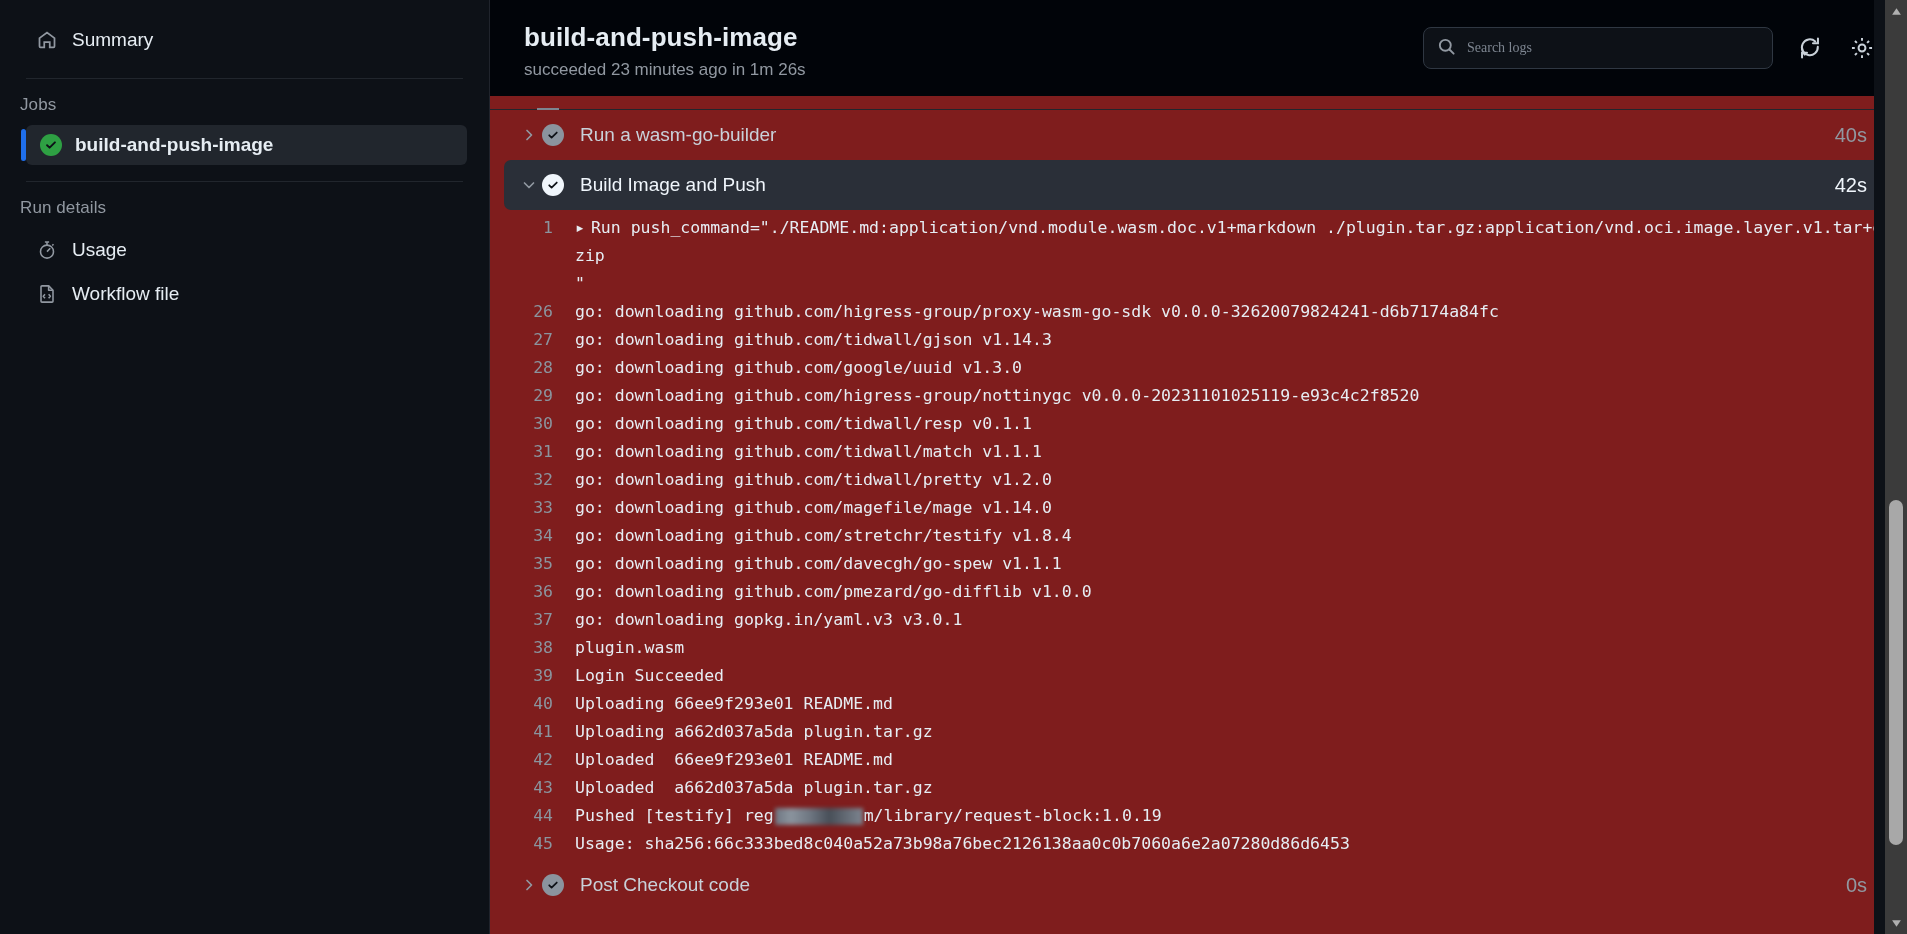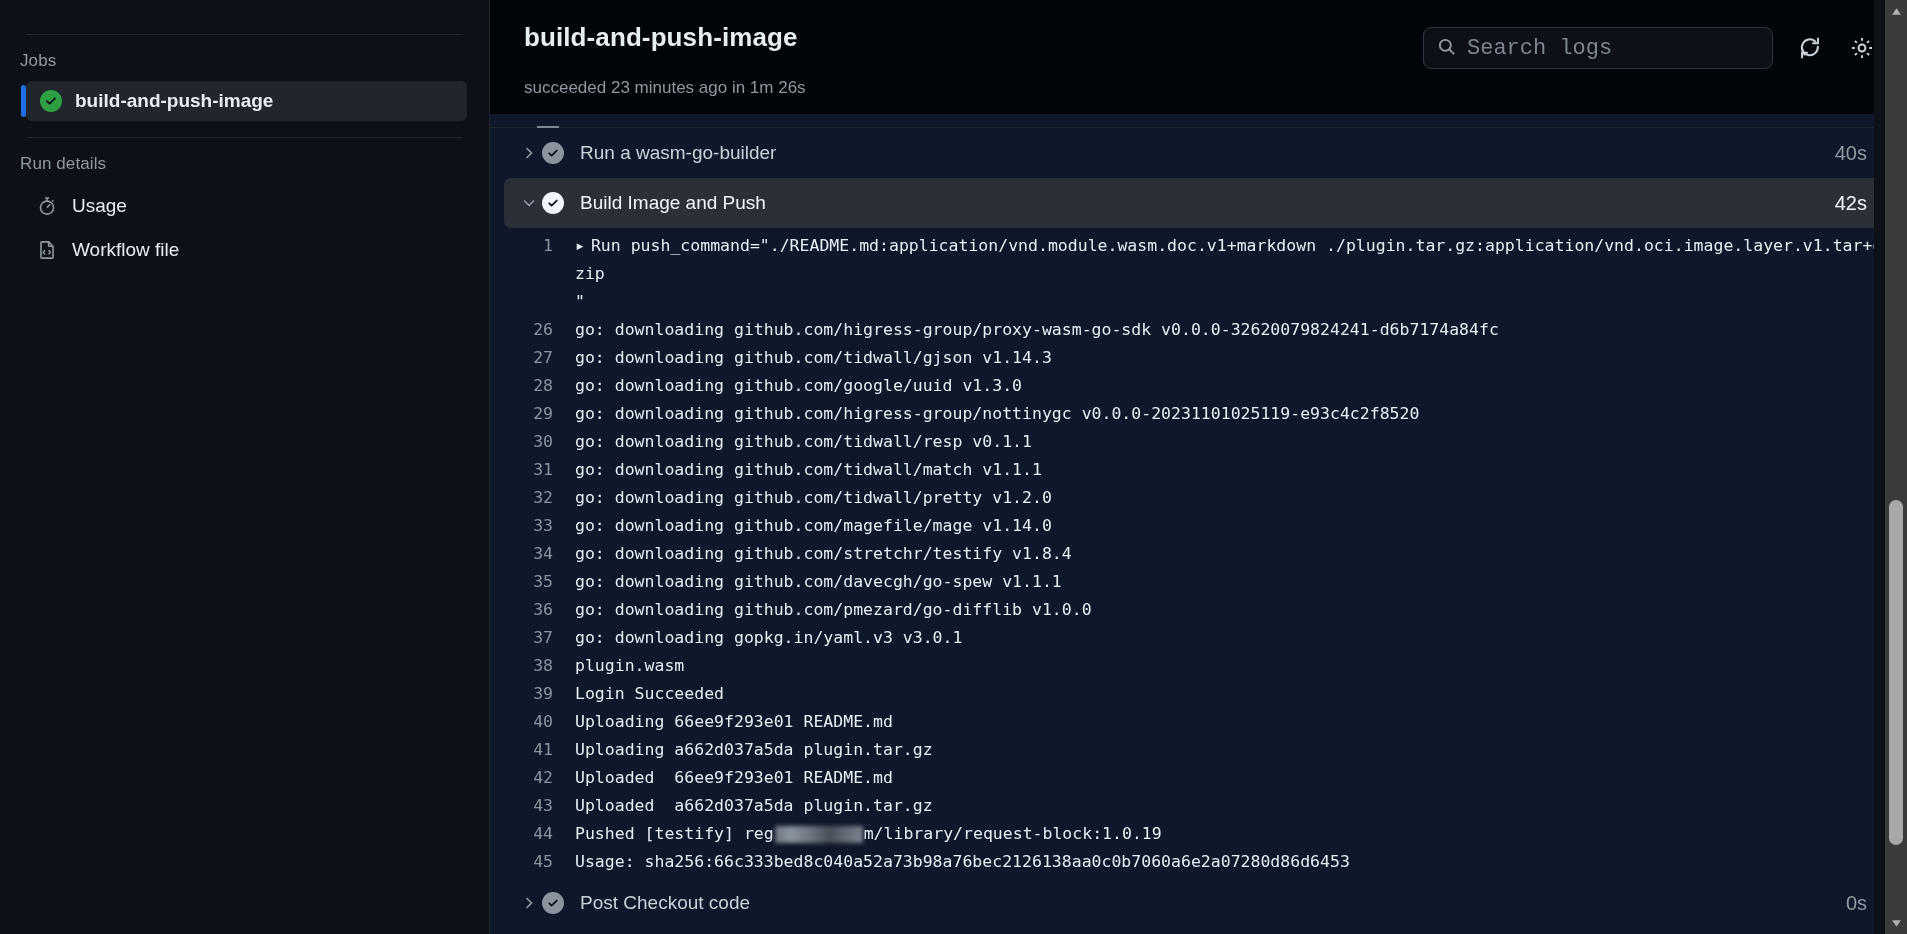--- a/index.html
+++ b/index.html
@@ -61,43 +61,43 @@
   
   .main { flex: 1; display: flex; flex-direction: column; background: #010409; min-width: 0; position: relative; }
   .header {
     display: flex; align-items: flex-start;
     padding: 22px 30px 16px 34px;
     gap: 20px;
     background: #010409;
   }
   .htitles { flex: 1; min-width: 0; }
   .h-title { color: #e6edf3; font-size: 26px; font-weight: bold; letter-spacing: .1px; }
-  .h-sub { color: #9198a1; font-size: 17px; margin-top: 25px; }
+  .h-sub { color: #9198a1; font-size: 17px; margin-top: 7px; }
   .h-tools { display: flex; align-items: center; gap: 22px; padding-top: 5px; }
   .searchbox {
     display: flex; align-items: center; gap: 11px;
     width: 350px; height: 42px;
     background: #0d1117;
     border: 1px solid #2f3742;
     border-radius: 8px;
     padding: 0 13px;
   }
   .searchbox svg { width: 19px; height: 19px; color: #9198a1; flex: 0 0 19px; }
   .searchbox input {
     background: transparent; border: none; outline: none;
-    color: #ec4899; font-size: 22px;
-    font-family: Liberation Mono, monospace;
+    color: #ec4899; font-size: 14px;
+    font-family: Liberation Serif, serif;
     width: 100%;
   }
   .searchbox input::placeholder { color: #7d8590; }
   .ibtn { width: 30px; height: 30px; display: flex; align-items: center; justify-content: center; color: #c9d1d9; cursor: pointer; }
   .ibtn svg { width: 24px; height: 24px; display: block; }
 
   
-  .logpane { flex: 1; position: relative; overflow: hidden; background: #0f172a; }
+  .logpane { flex: 1; position: relative; overflow: hidden; background: #7f1d1d; }
   .toprow-stub { height: 14px; border-bottom: 1px solid #21262d; position: relative; }
   .toprow-stub::after {
     content: ""; position: absolute; left: 47px; bottom: -1px;
     width: 22px; height: 2px; background: #7d8590;
   }
   .step {
     display: flex; align-items: center;
     height: 50px; margin: 0 18px 0 14px;
     padding: 0 22px 0 12px;
     border-radius: 7px;
@@ -158,20 +158,28 @@
   }
   .page-edge { position: absolute; right: 22px; top: 0; width: 11px; height: 934px; background: #0d1117; }
 </style>
 </head>
 <body>
 
 <div class="app">
 
   <div class="sidebar">
 
+    <div class="side-row">
+      <span class="side-icon">
+        <svg viewBox="0 0 16 16" fill="none" stroke="currentColor" stroke-width="1.4">
+          <path d="M2 6.5 8 2l6 4.5V13a.8.8 0 0 1-.8.8h-3V9.6H5.8v4.2h-3A.8.8 0 0 1 2 13z"></path>
+        </svg>
+      </span>
+      <span>Summary</span>
+    </div>
 
     <div class="divider"></div>
 
     <div class="side-section">Jobs</div>
 
     <div class="job-wrap">
       <div class="job-bar"></div>
       <div class="job-row">
         <span class="check-green">
           <svg viewBox="0 0 16 16" fill="none" stroke="#0d1117" stroke-width="2.2" stroke-linecap="round" stroke-linejoin="round">

